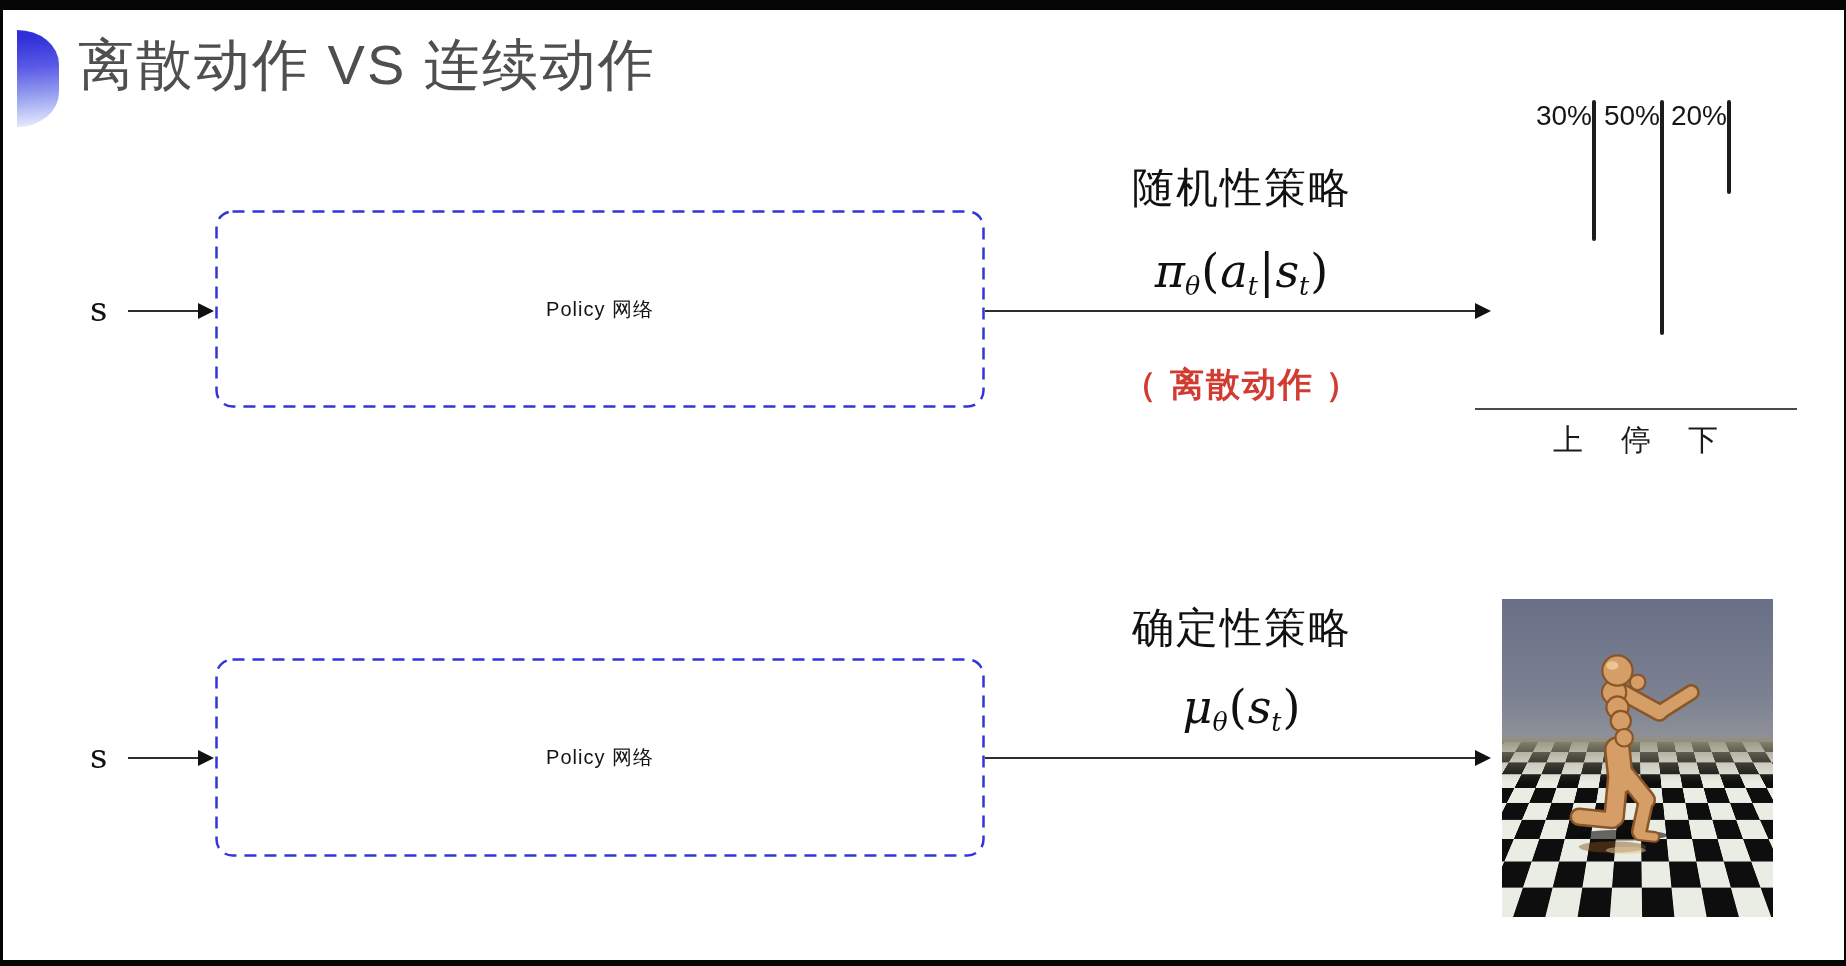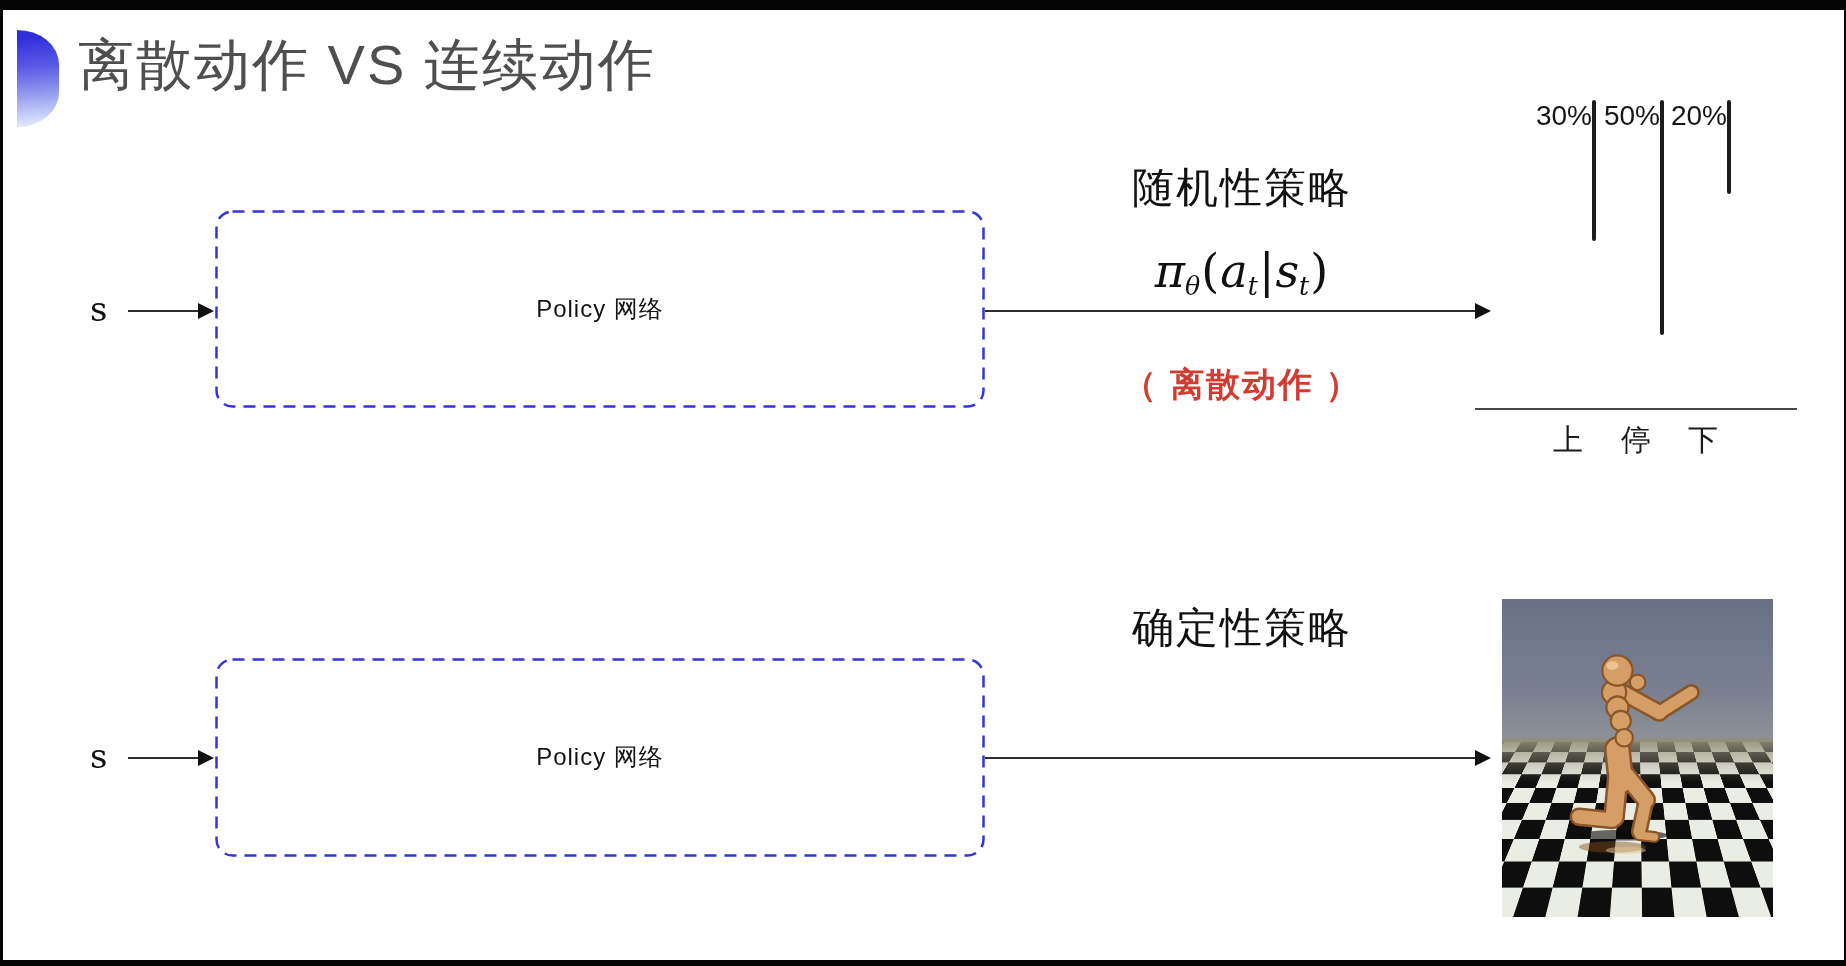--- a/index.html
+++ b/index.html
@@ -34,21 +34,21 @@
   }
   .arrow { position:absolute; height:0; border-top:2px solid #2e2e2e; }
   .arrow::after {
     content:""; position:absolute; right:-12px; top:-9px;
     border-left:16px solid #111; border-top:8px solid transparent; border-bottom:8px solid transparent;
   }
   .policy-box { position:absolute; left:215px; width:770px; height:198px; }
   .policy-box svg { position:absolute; left:0; top:0; }
   .policy-box .box-label {
     position:absolute; inset:0; display:flex; align-items:center; justify-content:center;
-    font-size:24px; color:#141414; letter-spacing:1px;
+    font-size:20px; color:#141414; letter-spacing:1px;
   }
 
   
   .text-block { position:absolute; left:1062px; width:360px; text-align:center; }
   .policy-name { font-size:42px; color:#111; letter-spacing:2px; white-space:nowrap; }
   .formula {
     font-family:"DejaVu Serif", serif; font-size:46px; color:#101010; white-space:nowrap;
   }
   .formula .it { font-style:italic; }
   .formula .up { font-style:normal; padding:0 1px; }
@@ -135,20 +135,21 @@
     <svg width="770" height="199">
       <rect x="1.5" y="1.5" width="767" height="196" rx="16" fill="none" stroke="#3434d8" stroke-width="2.5" stroke-dasharray="12 8"></rect>
     </svg>
     <div class="box-label">Policy 网络</div>
   </div>
 
   <div class="arrow" style="left:985px; top:757px; width:494px;"></div>
 
   <div class="text-block" style="top:600px;text-align:center;">
     <div class="policy-name">确定性策略</div>
+    <div class="formula" style="margin-top:24px;"><span class="it">μ</span><sub>θ</sub><span class="up">(</span><span class="it">s</span><sub>t</sub><span class="up">)</span></div>
   </div>
 
   <div class="sim">
     <div class="floor"></div>
     <div class="haze"></div>
     <svg class="humanoid" viewBox="0 0 100 120">
 
       <ellipse cx="36" cy="108" rx="27" ry="3.2" fill="rgba(10,10,10,0.6)"></ellipse>
       <ellipse cx="30" cy="115" rx="20" ry="3.4" fill="rgba(130,80,25,0.45)"></ellipse>
       <ellipse cx="38" cy="117" rx="12" ry="2.2" fill="rgba(225,200,150,0.5)"></ellipse>

